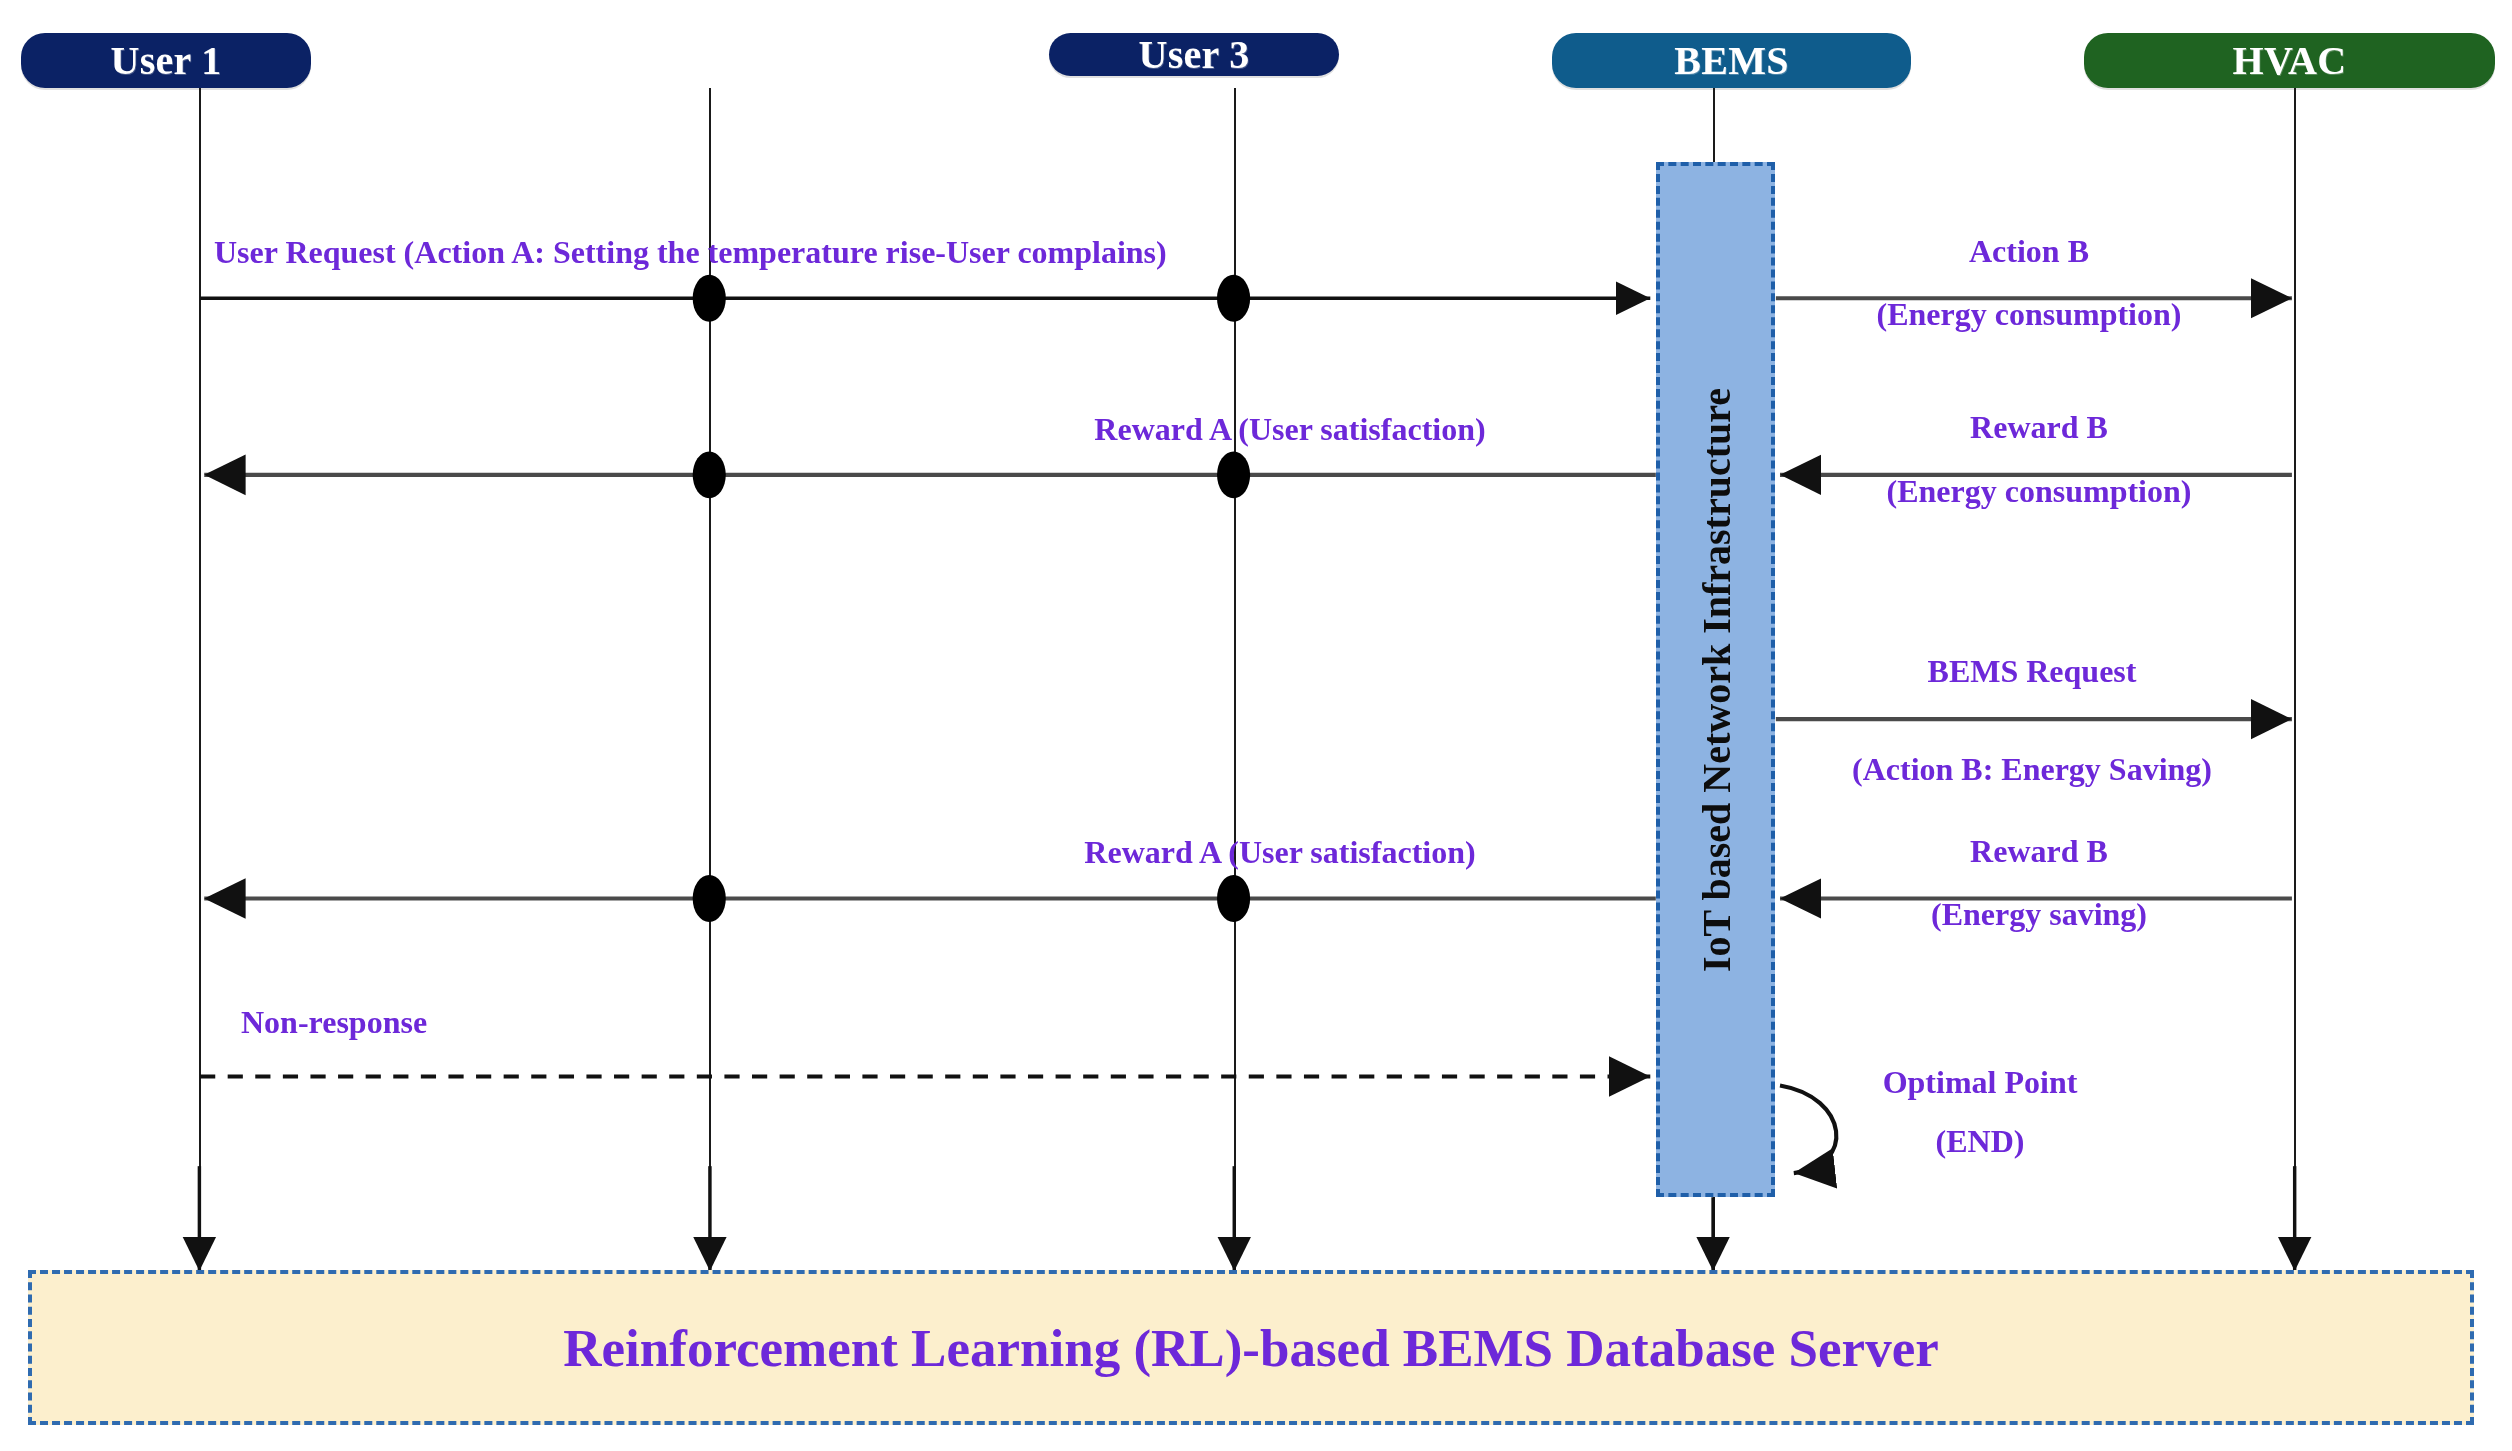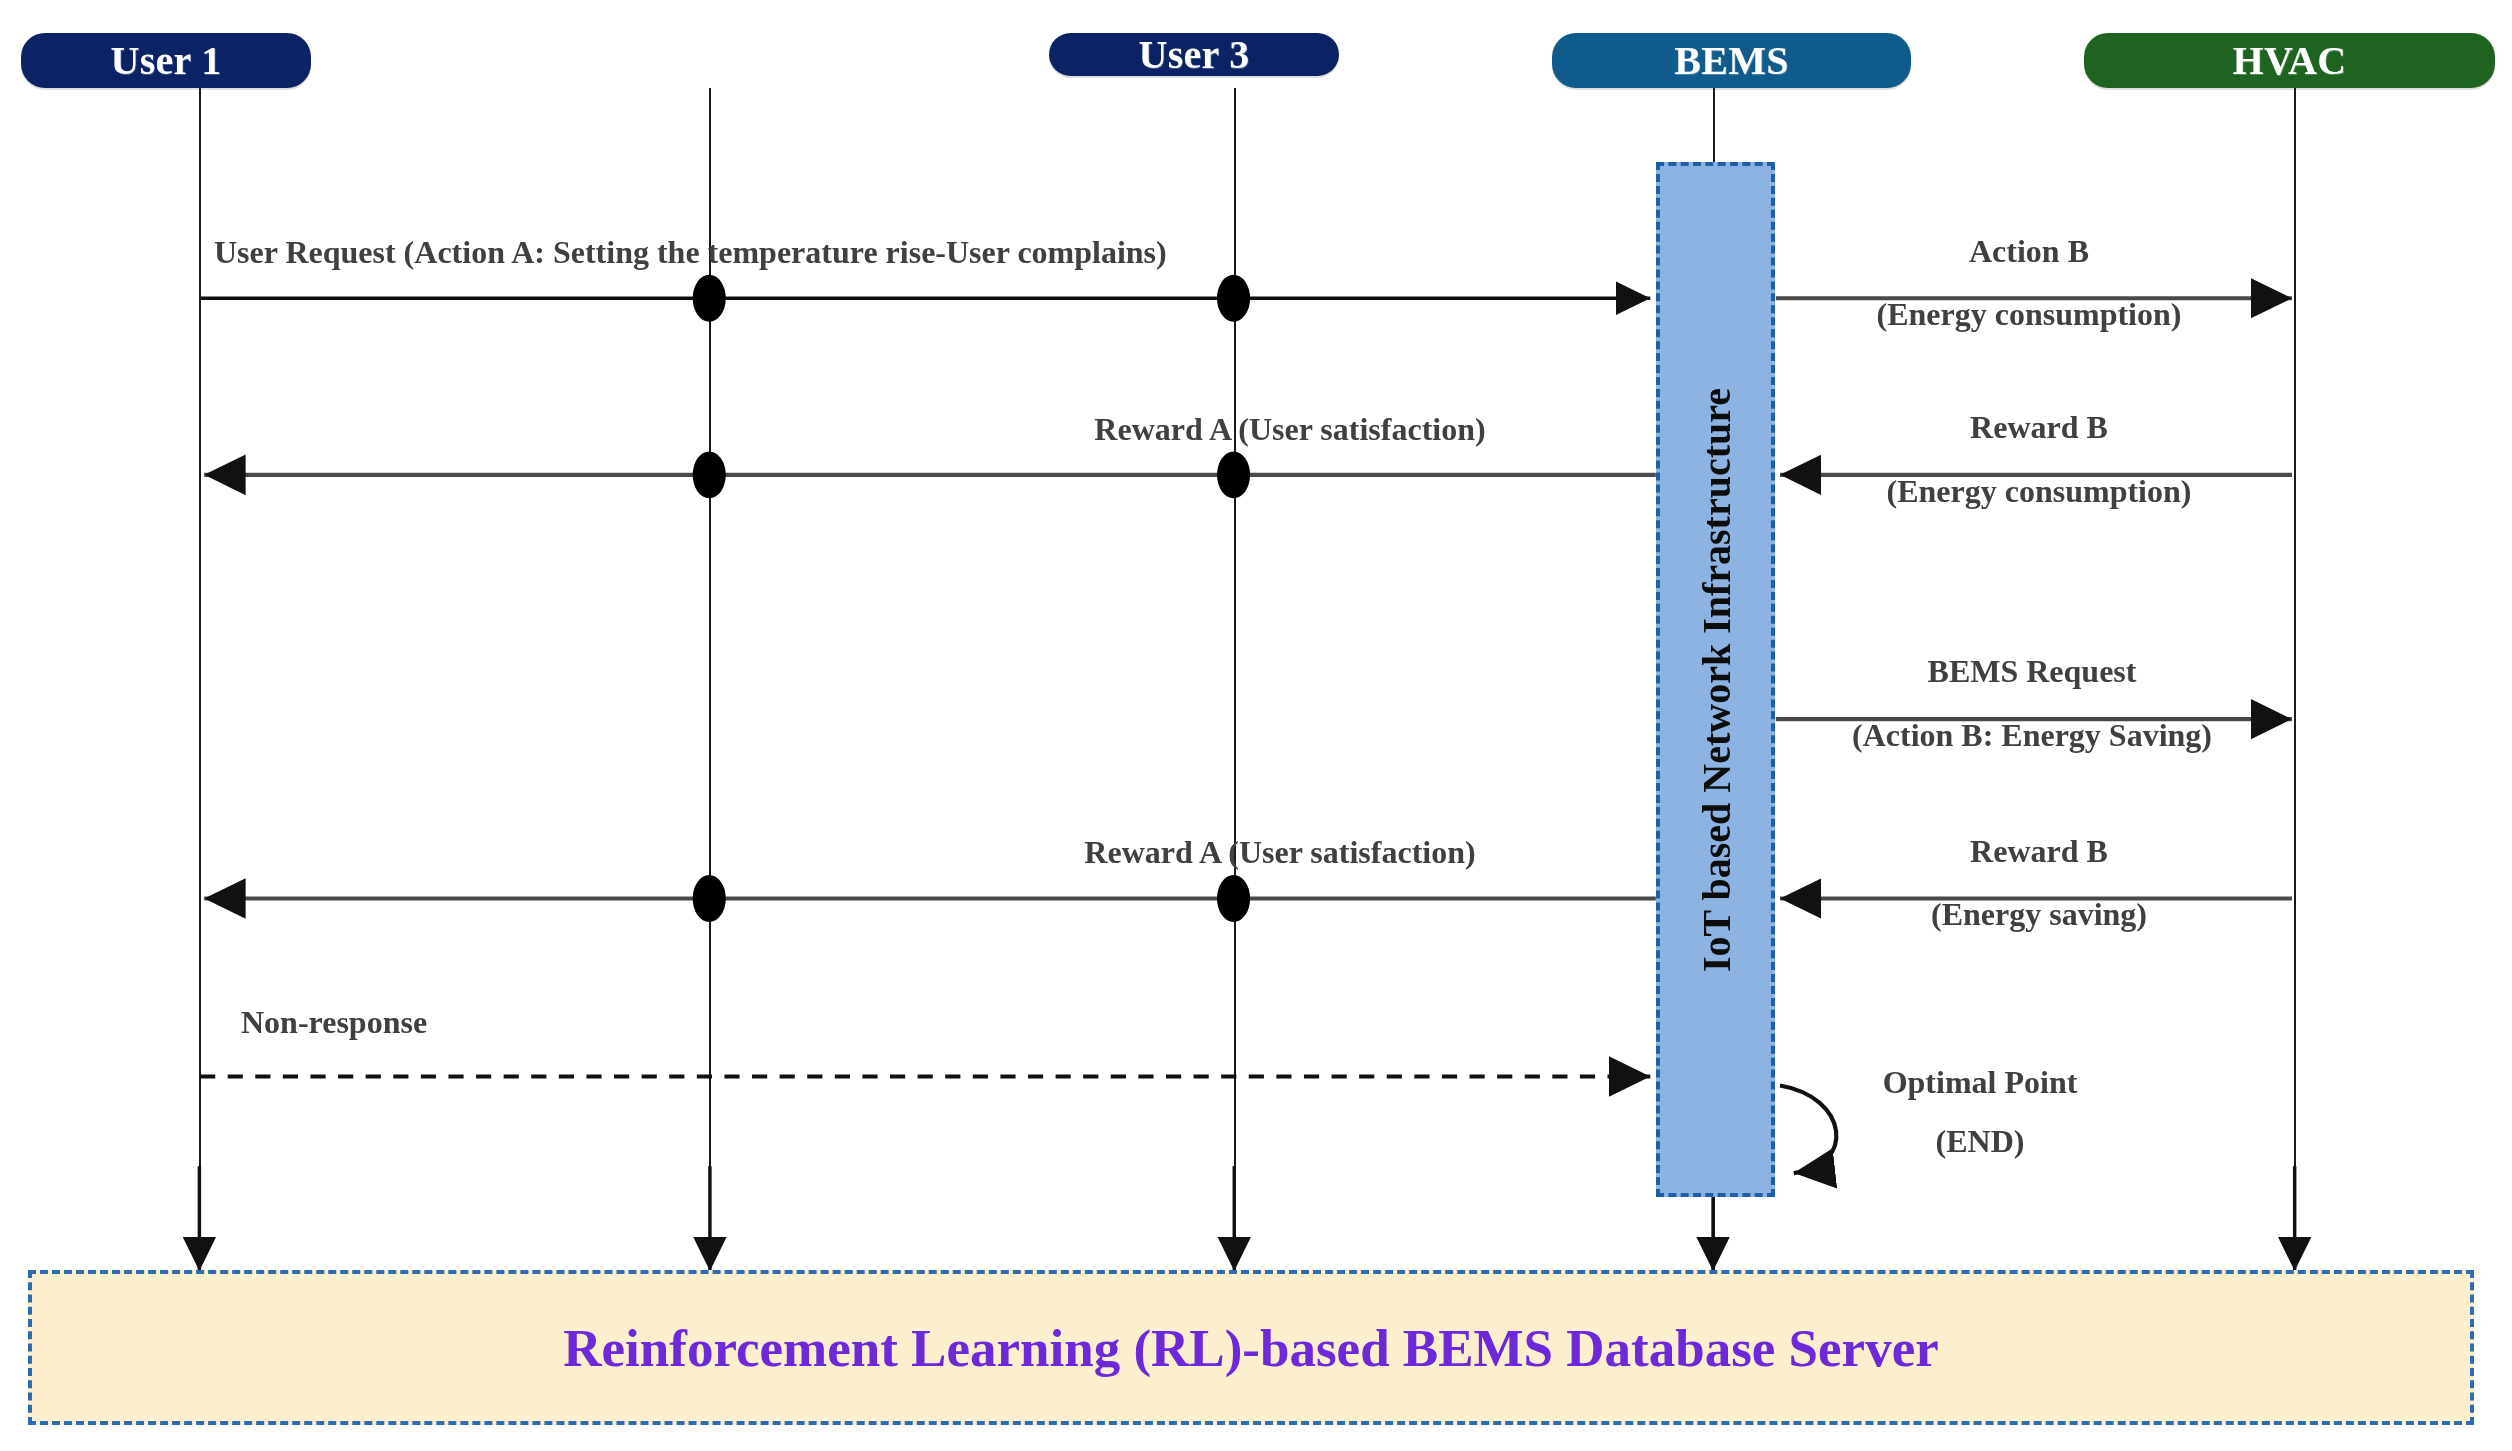--- a/index.html
+++ b/index.html
@@ -63,21 +63,21 @@
     left:0; top:0;
     width:2512px;
     height:1452px;
     pointer-events:none;
   }
   
   .msg-label{
     position:absolute;
     font-family:"Liberation Serif", serif;
     font-weight:bold;
-    color:#404040;
+    color:#6d28d9;
     font-size:32px;
     line-height:1.06;
     white-space:nowrap;
   }
   .msg-label.center{transform:translateX(-50%);text-align:center;}
   
   .db-box{
     position:absolute;
     background:#fcefcd;
     border:4.1px dashed #2f6bb0;
@@ -175,21 +175,21 @@
 
   <div class="msg-label center" style="left:2029px;top:235px;">Action B</div>
   <div class="msg-label center" style="left:2029px;top:298px;">(Energy consumption)</div>
 
   <div class="msg-label center" style="left:1290px;top:413px;">Reward A (User satisfaction)</div>
 
   <div class="msg-label center" style="left:2039px;top:411px;">Reward  B</div>
   <div class="msg-label center" style="left:2039px;top:475px;">(Energy consumption)</div>
 
   <div class="msg-label center" style="left:2032px;top:655px;">BEMS Request</div>
-  <div class="msg-label center" style="left:2032px;top:719px;">(Action B: Energy Saving)</div>
+  <div class="msg-label center" style="left:2032px;top:753px;">(Action B: Energy Saving)</div>
 
   <div class="msg-label center" style="left:1280px;top:836px;">Reward  A (User satisfaction)</div>
 
   <div class="msg-label center" style="left:2039px;top:835px;">Reward  B</div>
   <div class="msg-label center" style="left:2039px;top:898px;">(Energy saving)</div>
 
   <div class="msg-label" style="left:241px;top:1006px;">Non-response</div>
 
   <div class="msg-label center" style="left:1980px;top:1066px;">Optimal Point</div>
   <div class="msg-label center" style="left:1980px;top:1125px;">(END)</div>

